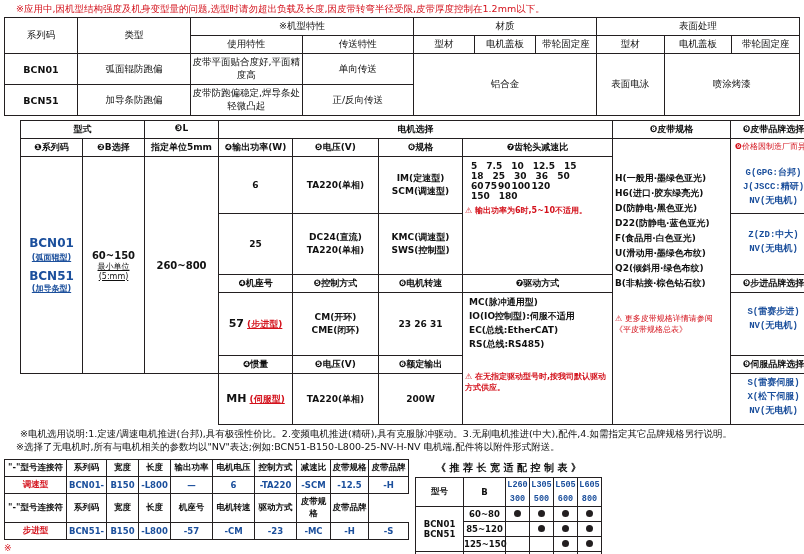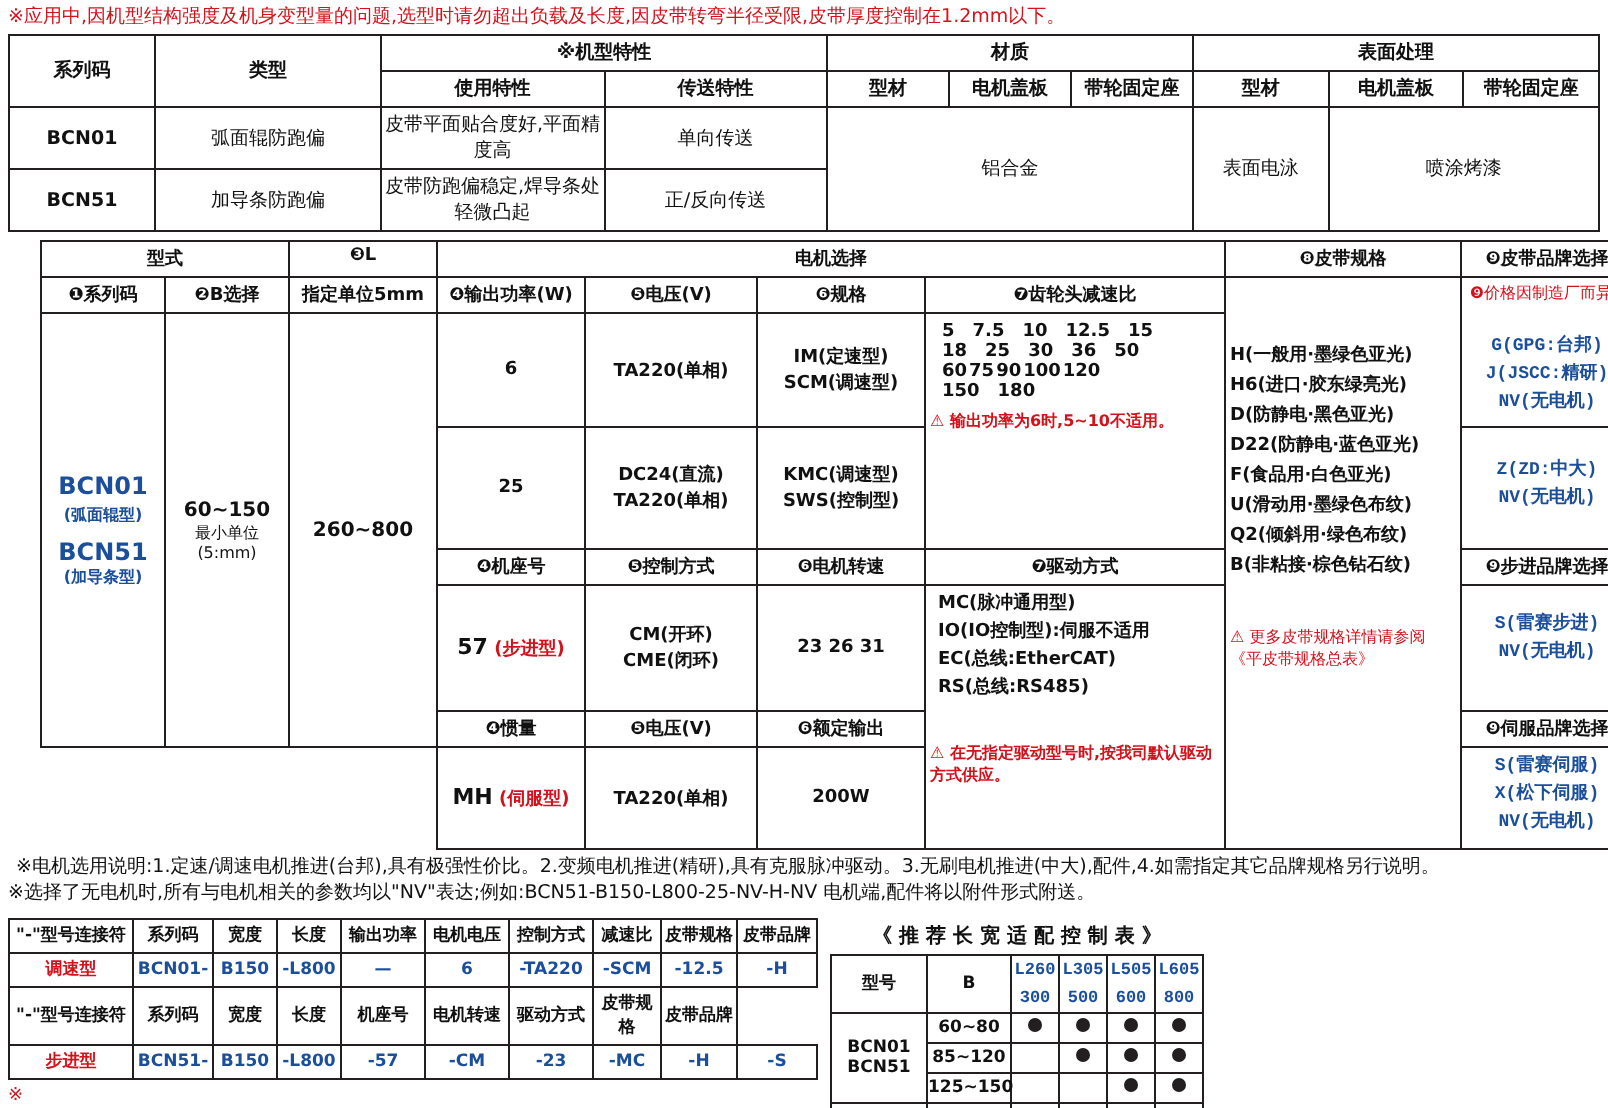--- a/index.html
+++ b/index.html
@@ -1,32 +1,32 @@
 <!DOCTYPE html>
 <html><head>
 <meta charset="utf-8">
 <style>
   html,body{margin:0;padding:0;}
   body{width:804px;height:554px;background:#ffffff;font-family:"DejaVu Sans","Liberation Sans",sans-serif;font-size:9px;color:#111;overflow:hidden;}
   .page{position:relative;width:804px;height:554px;}
-  .note{font-size:9.5px;line-height:12px;padding:3px 4px 2px 4px;}
+  .note{font-size:9.5px;line-height:12px;padding:3px 4px 2px 4px;margin-left:12px;}
   .red{color:#d4121c;}
   table{border-collapse:collapse;}
   .t1{width:796px;margin:0 4px;table-layout:fixed;}
   .t1 td,.t1 th{border:1px solid #231f20;text-align:center;vertical-align:middle;font-size:9.5px;padding:2px 1px;}
-  .t1 .hd{font-weight:bold;}
+  .t1 .hd{font-weight:normal;}
   .blue{color:#1b4f9c;font-weight:bold;}
   .sec2{width:796px;margin:4px 4px 0 20px;table-layout:fixed;}
   .sec2 td{border:1px solid #231f20;vertical-align:top;font-size:9px;padding:2px;}
   .hdr{text-align:center;font-weight:bold;font-size:9.5px;padding:2px 0;}
   .cc{text-align:center;}
   .b{font-weight:bold;}
-  .sm{font-size:8px;}
+  .sm{font-size:8px;text-decoration:underline;}
   .warn{color:#d4121c;font-size:8px;}
-  .under{}
+  .under{text-decoration:underline;}
   .t3{width:404px;table-layout:fixed;}
   .t3 td{border:1px solid #231f20;text-align:center;font-size:8.5px;padding:2px 0;}
   .t4{width:186px;table-layout:fixed;}
   .t4 td{border:1px solid #231f20;text-align:center;font-size:8.5px;padding:2px 0;}
   .tt{font-weight:bold;text-align:center;font-size:10px;padding:2px 0;}
   .dot{display:inline-block;width:7px;height:7px;border-radius:50%;background:#231f20;}
   .mini{font-size:7.5px;}
   .navy{color:#1b4f9c;font-family:Liberation Mono, monospace;}
   .nb{border:none !important;}
   .flexrow{display:flex;gap:6px;margin:4px 4px 0 4px;}

